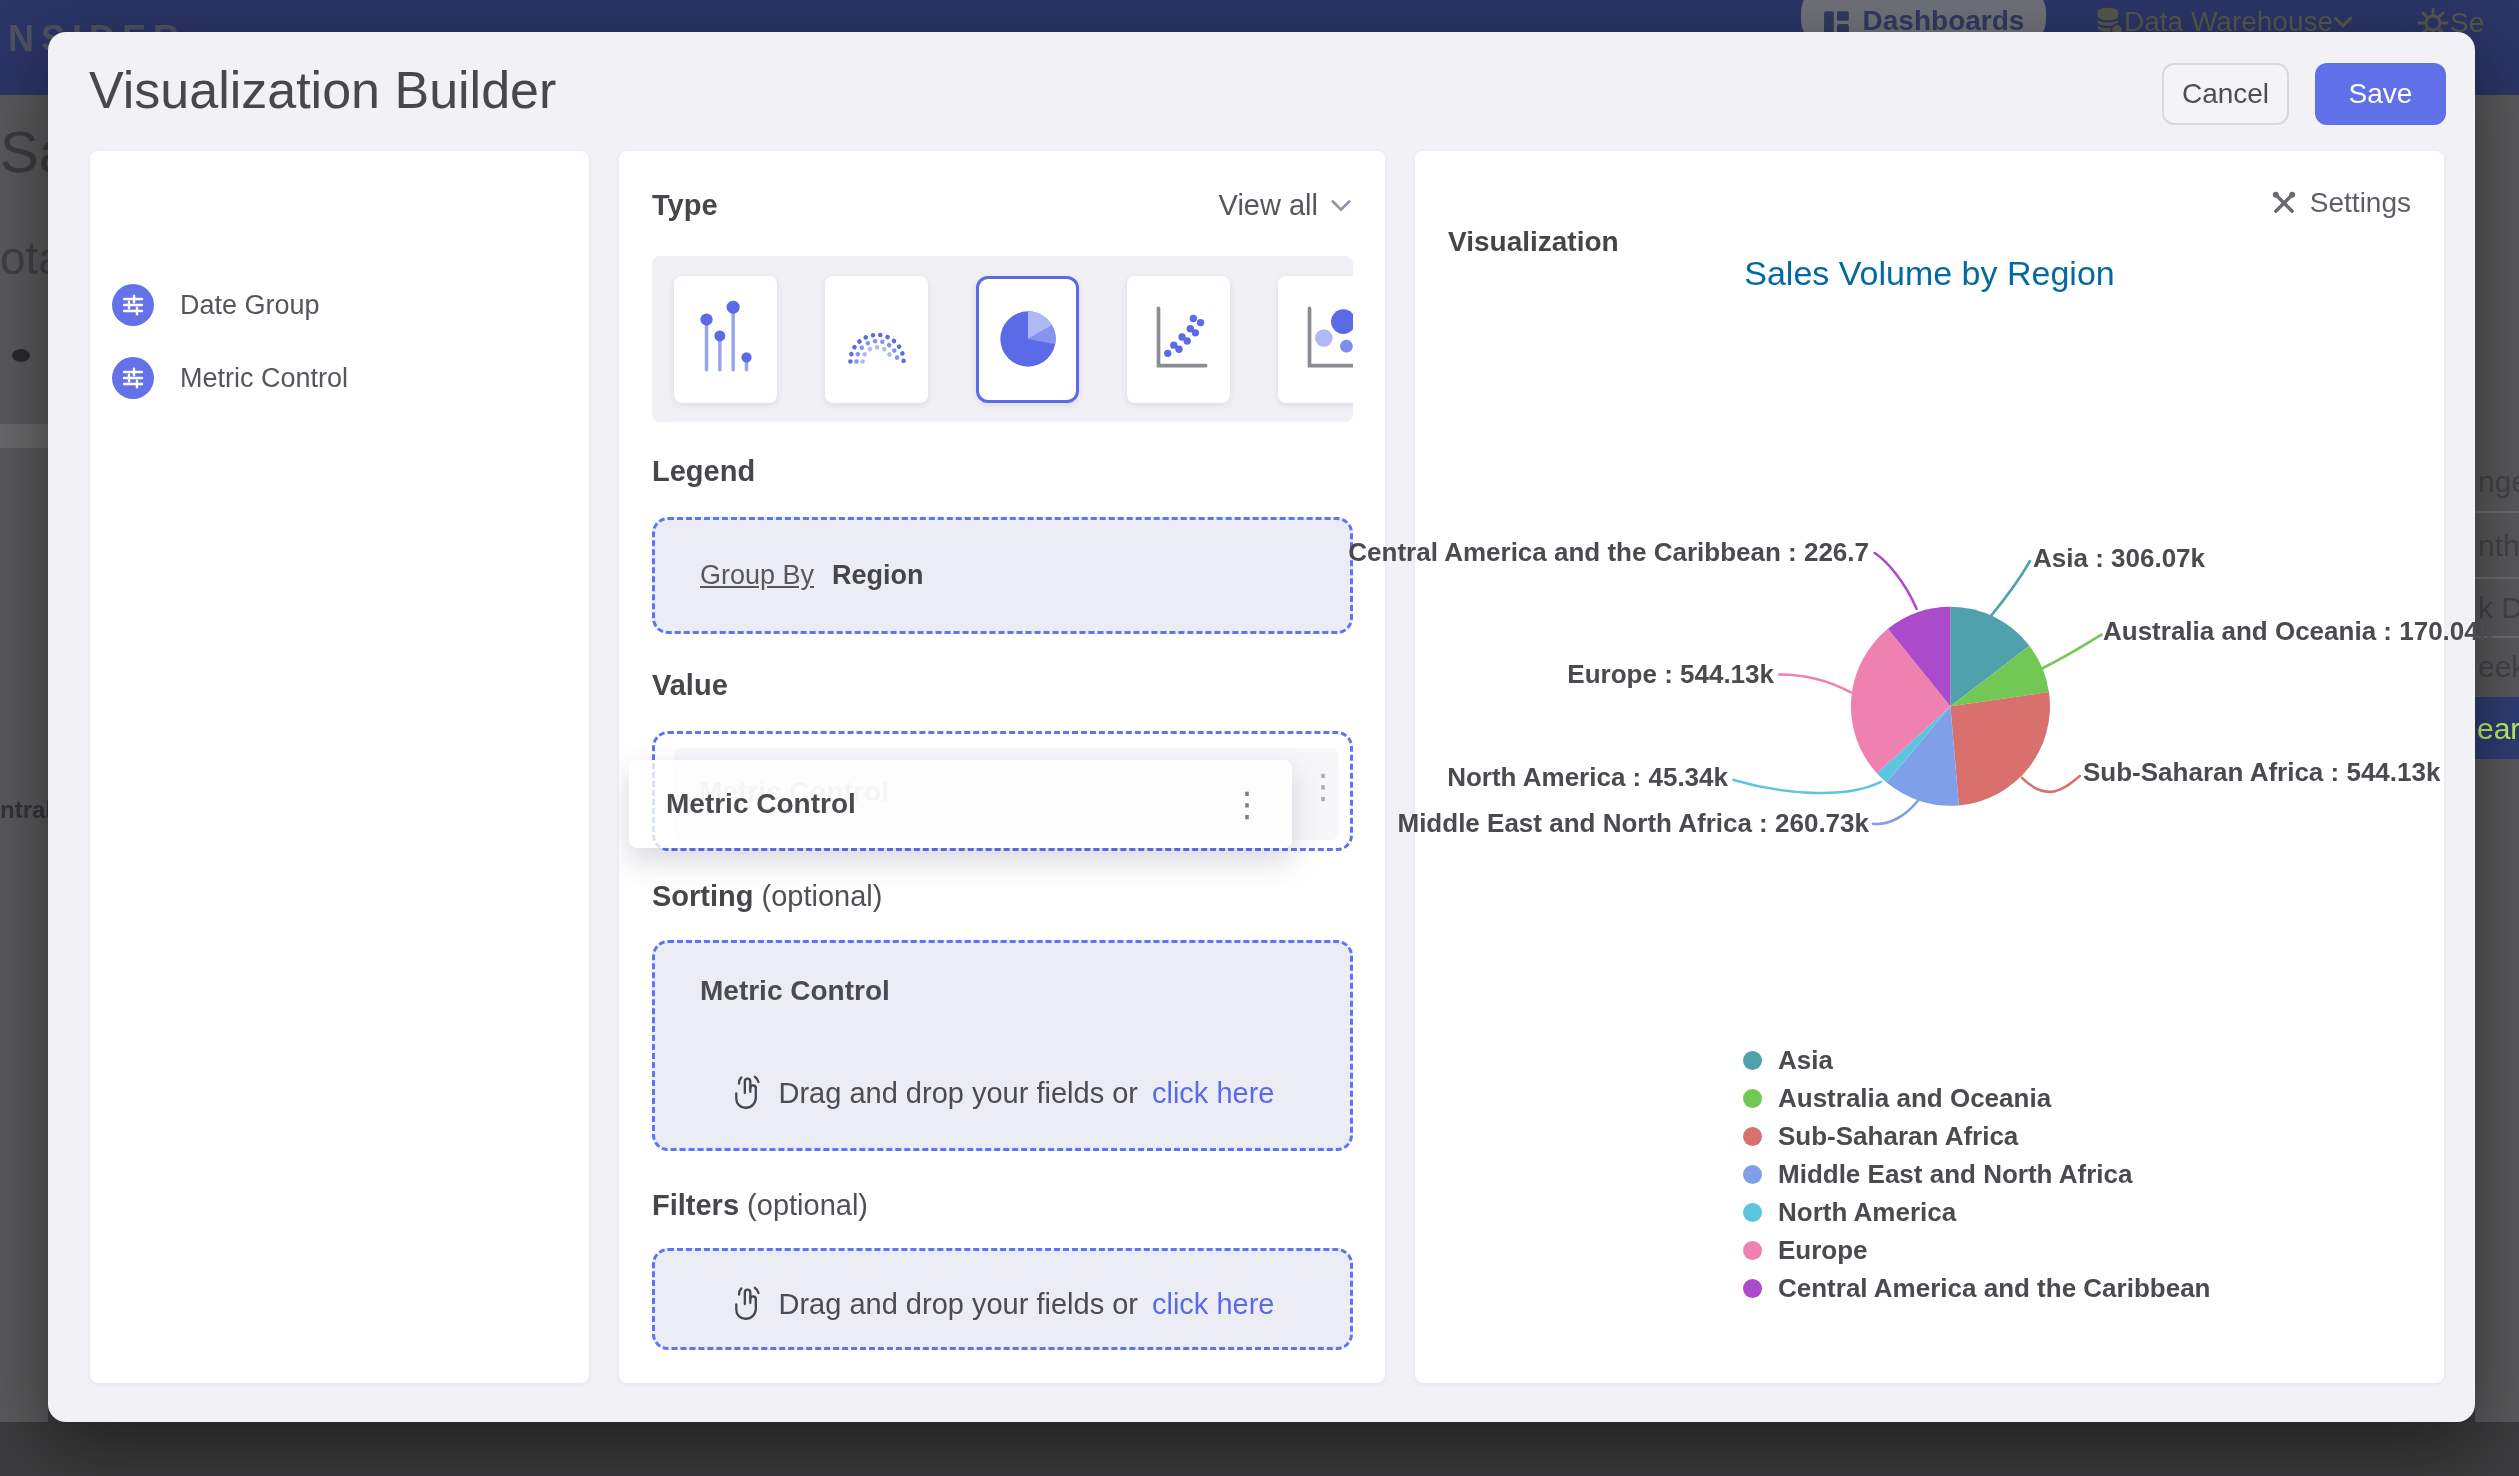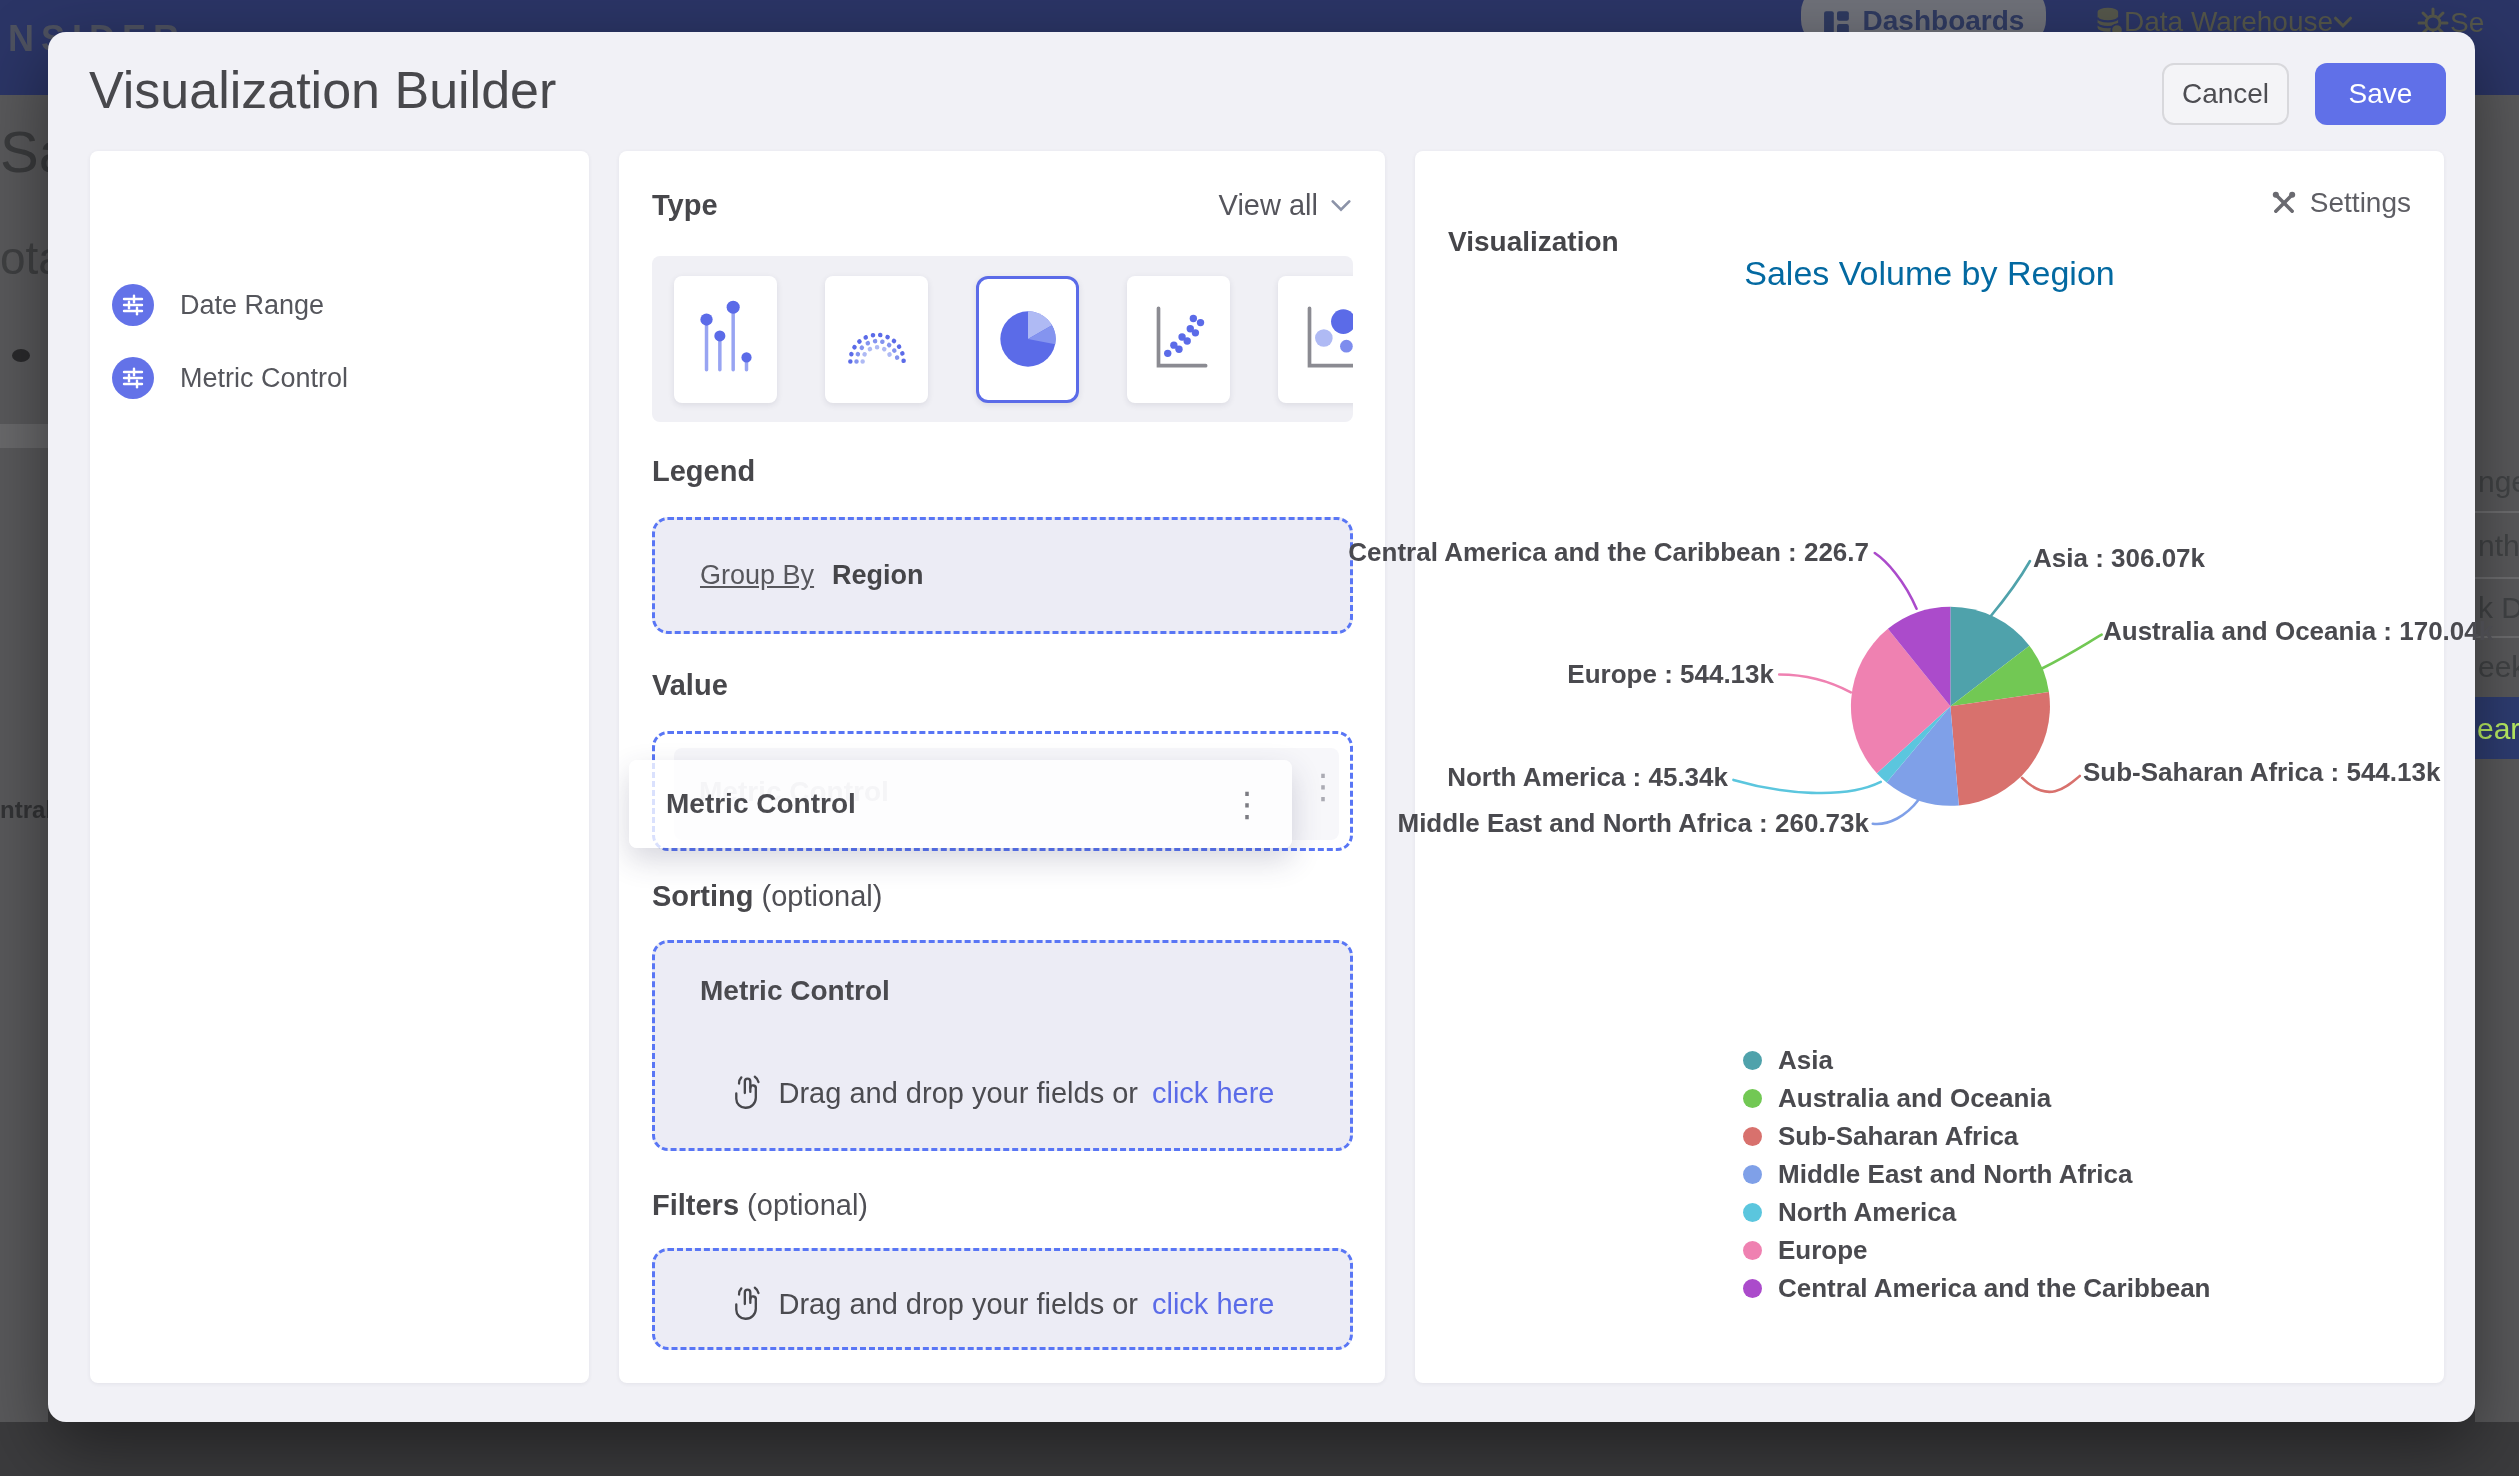--- a/index.html
+++ b/index.html
@@ -185,21 +185,21 @@
             <g stroke="#FFFFFF" stroke-width="2.4" stroke-linecap="round">
               <path d="M4 7 h18"></path>
                 <path d="M14 3.8 v6.4"></path>
               <path d="M4 13 h18"></path>
                 <path d="M9 9.8 v6.4"></path>
               <path d="M4 19 h18"></path>
                 <path d="M17 15.8 v6.4"></path>
             </g>
           </svg>
         </span>
-        <span class="lbl">Date Range</span>
+        <span class="lbl">Date Group</span>
       </div>
       <div class="side-item" style="top:206px;">
         <span class="circ">
           <svg width="26" height="26" viewBox="0 0 26 26">
             <g stroke="#FFFFFF" stroke-width="2.4" stroke-linecap="round">
               <path d="M4 7 h18"></path>
                 <path d="M14 3.8 v6.4"></path>
               <path d="M4 13 h18"></path>
                 <path d="M9 9.8 v6.4"></path>
               <path d="M4 19 h18"></path>

